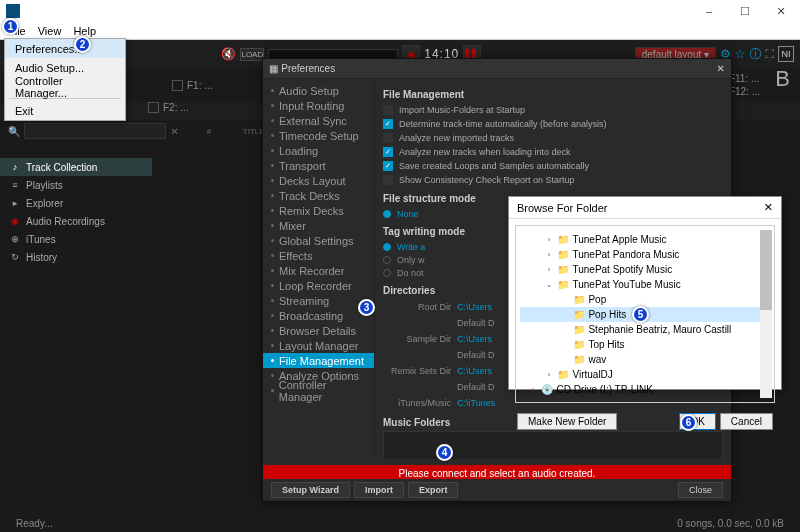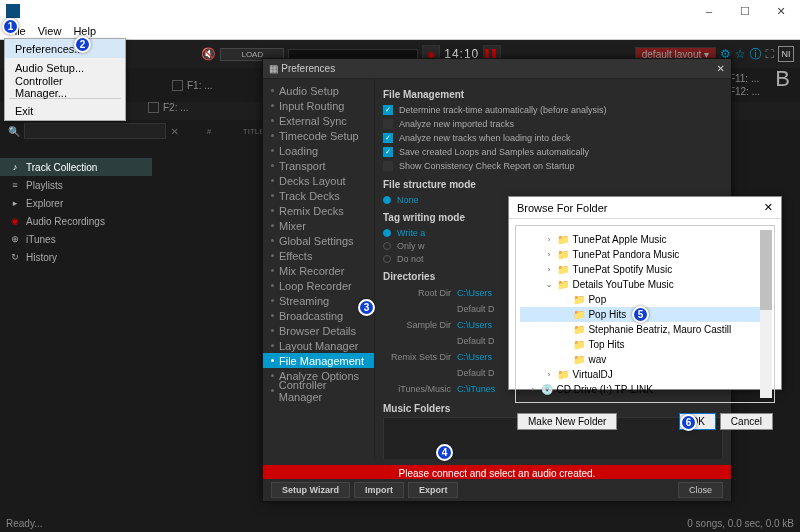--- a/index.html
+++ b/index.html
@@ -10,21 +10,21 @@
 .winbtn { width:34px; height:20px; display:flex; align-items:center; justify-content:center; color:#444; font-size:11px; }
 .menubar { height:18px; background:#fff; display:flex; align-items:center; gap:12px; padding-left:8px; font-size:11px; color:#000; border-bottom:1px solid #ccc; }
 .menubar span { cursor:default; }
 .file-menu { position:absolute; top:38px; left:4px; width:122px; background:#f0f0f0; border:1px solid #aaa; z-index:30; box-shadow:2px 2px 4px rgba(0,0,0,0.3); }
 .file-menu .item { height:19px; display:flex; align-items:center; padding:0 10px; font-size:11px; color:#000; }
 .file-menu .item.hl { background:#d6e8f7; }
 .file-menu .sep { height:1px; background:#ccc; margin:2px 4px; }
 .toolbar { height:28px; background:#1e1e1e; display:flex; align-items:center; justify-content:space-between; padding:0 6px; }
 .toolbar .grp { display:flex; align-items:center; gap:4px; }
 .icon-btn { width:18px; height:18px; background:#2a2a2a; border:1px solid #333; display:flex; align-items:center; justify-content:center; font-size:10px; color:#888; }
-.load-btn { background:#2a2a2a; padding:1px 20px; font-size:8px; color:#aaa; border:1px solid #444; }
+.load-btn { background:#2a2a2a; padding:1px 0; font-size:8px; color:#aaa; border:1px solid #444; }
 .meter { width:130px; height:10px; background:#111; border:1px solid #333; }
 .time-disp { font-size:12px; color:#ddd; letter-spacing:1px; }
 .layout-sel { background:#7f1d1d; border:1px solid #333; padding:1px 6px; font-size:10px; color:#aaa; }
 .ic { color:#0099cc; font-size:12px; }
 .deck-b { position:absolute; right:10px; top:66px; font-size:22px; color:#aaa; }
 .deck-row { height:34px; background:#1a1a1a; display:flex; align-items:center; padding:0 10px; gap:24px; }
 .deck-slot { display:flex; align-items:center; gap:4px; font-size:10px; color:#888; }
 .deck-slot .box { width:11px; height:11px; border:1px solid #555; }
 .midrow { display:flex; height:18px; align-items:center; background:#1e1e1e; padding:0 8px; gap:8px; }
 .play-btn { width:14px; height:14px; background:#2a2a2a; display:flex; align-items:center; justify-content:center; font-size:7px; color:#888; }
@@ -64,21 +64,21 @@
 .browse { position:absolute; top:196px; left:508px; width:274px; height:194px; background:#fff; border:1px solid #888; z-index:40; box-shadow:2px 2px 8px rgba(0,0,0,0.4); font-size:11px; color:#000; }
 .browse-hd { height:22px; display:flex; align-items:center; justify-content:space-between; padding:0 8px; border-bottom:1px solid #ddd; }
 .browse-tree { height:178px; overflow:hidden; padding:6px 4px; position:relative; border:1px solid #ccc; margin:6px; }
 .tree-row { display:flex; align-items:center; height:15px; font-size:10px; gap:3px; }
 .tree-row .arr { width:10px; font-size:8px; color:#666; text-align:center; }
 .tree-row .fld { font-size:10px; }
 .tree-row.sel { background:#cde8ff; }
 .browse-ft { display:flex; justify-content:space-between; padding:4px 8px; align-items:center; }
 .browse-ft button { font-size:10px; padding:2px 10px; border:1px solid #888; background:#eee; }
 .browse-ft button.ok { border:1px solid #0078d7; }
-.status { position:absolute; bottom:0; left:0; right:0; height:18px; background:#1a1a1a; display:flex; align-items:center; justify-content:space-between; padding:0 6px; font-size:10px; color:#888; }
+.status { position:absolute; bottom:0; left:0; right:0; height:18px; background:#1a1a1a; display:flex; align-items:center; justify-content:space-between; padding:0 16px; font-size:10px; color:#888; }
 .marker { position:absolute; width:17px; height:17px; border-radius:50%; background:#1040d0; border:2px solid #fff; color:#fff; font-size:10px; font-weight:bold; display:flex; align-items:center; justify-content:center; z-index:60; box-shadow:0 0 3px rgba(0,0,0,0.5); }
 .scroll-tr { position:absolute; right:2px; top:4px; width:12px; bottom:4px; background:#f0f0f0; }
 .scroll-th { position:absolute; right:2px; top:4px; width:12px; height:80px; background:#c0c0c0; }
 </style>
 </head>
 <body>
 
 <div class="titlebar">
   <div class="left">
     <span style="width:14px;height:14px;background:#0a4d7a;display:inline-block;"></span>
@@ -223,20 +223,24 @@
         <div class="item"><span class="dot"></span>Browser Details</div>
         <div class="item"><span class="dot"></span>Layout Manager</div>
         <div class="item sel"><span class="dot"></span>File Management</div>
         <div class="item"><span class="dot"></span>Analyze Options</div>
         <div class="item"><span class="dot"></span>Controller Manager</div>
       </div>
     <div class="pref-main">
       <div class="sec-ttl">File Management</div>
       <div id="fmchk">
           <div class="chk-row">
+            <span class="cb off"></span>
+            <span>Import Music-Folders at Startup</span>
+          </div>
+          <div class="chk-row">
             <span class="cb">✓</span>
             <span>Determine track-time automatically (before analysis)</span>
           </div>
           <div class="chk-row">
             <span class="cb off"></span>
             <span>Analyze new imported tracks</span>
           </div>
           <div class="chk-row">
             <span class="cb">✓</span>
             <span>Analyze new tracks when loading into deck</span>
@@ -334,21 +338,21 @@
         <span>TunePat Pandora Music</span>
       </div>
       <div class="tree-row" style="padding-left: 24px;">
         <span class="arr">›</span>
         <span class="fld">📁</span>
         <span>TunePat Spotify Music</span>
       </div>
       <div class="tree-row" style="padding-left: 24px;">
         <span class="arr">⌄</span>
         <span class="fld">📁</span>
-        <span>Details YouTube Music</span>
+        <span>TunePat YouTube Music</span>
       </div>
       <div class="tree-row" style="padding-left: 40px;">
         <span class="arr"></span>
         <span class="fld">📁</span>
         <span>Pop</span>
       </div>
       <div class="tree-row sel" style="padding-left: 40px;">
         <span class="arr"></span>
         <span class="fld">📁</span>
         <span>Pop Hits</span>

